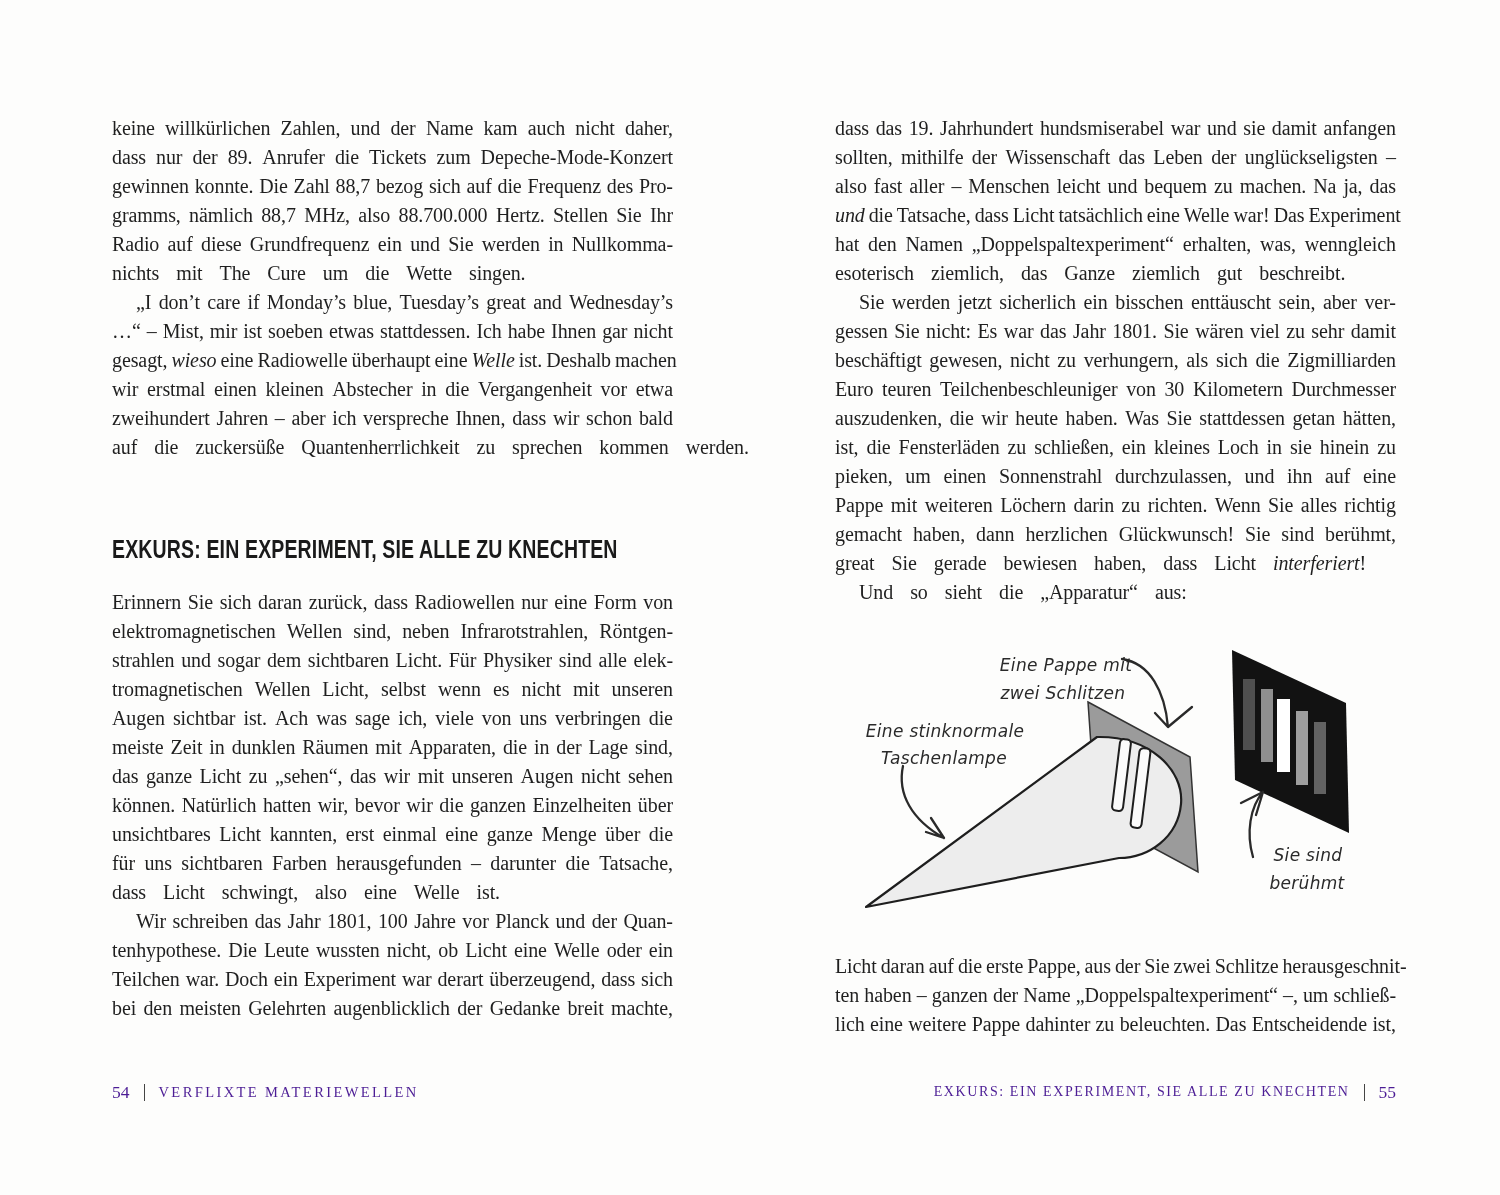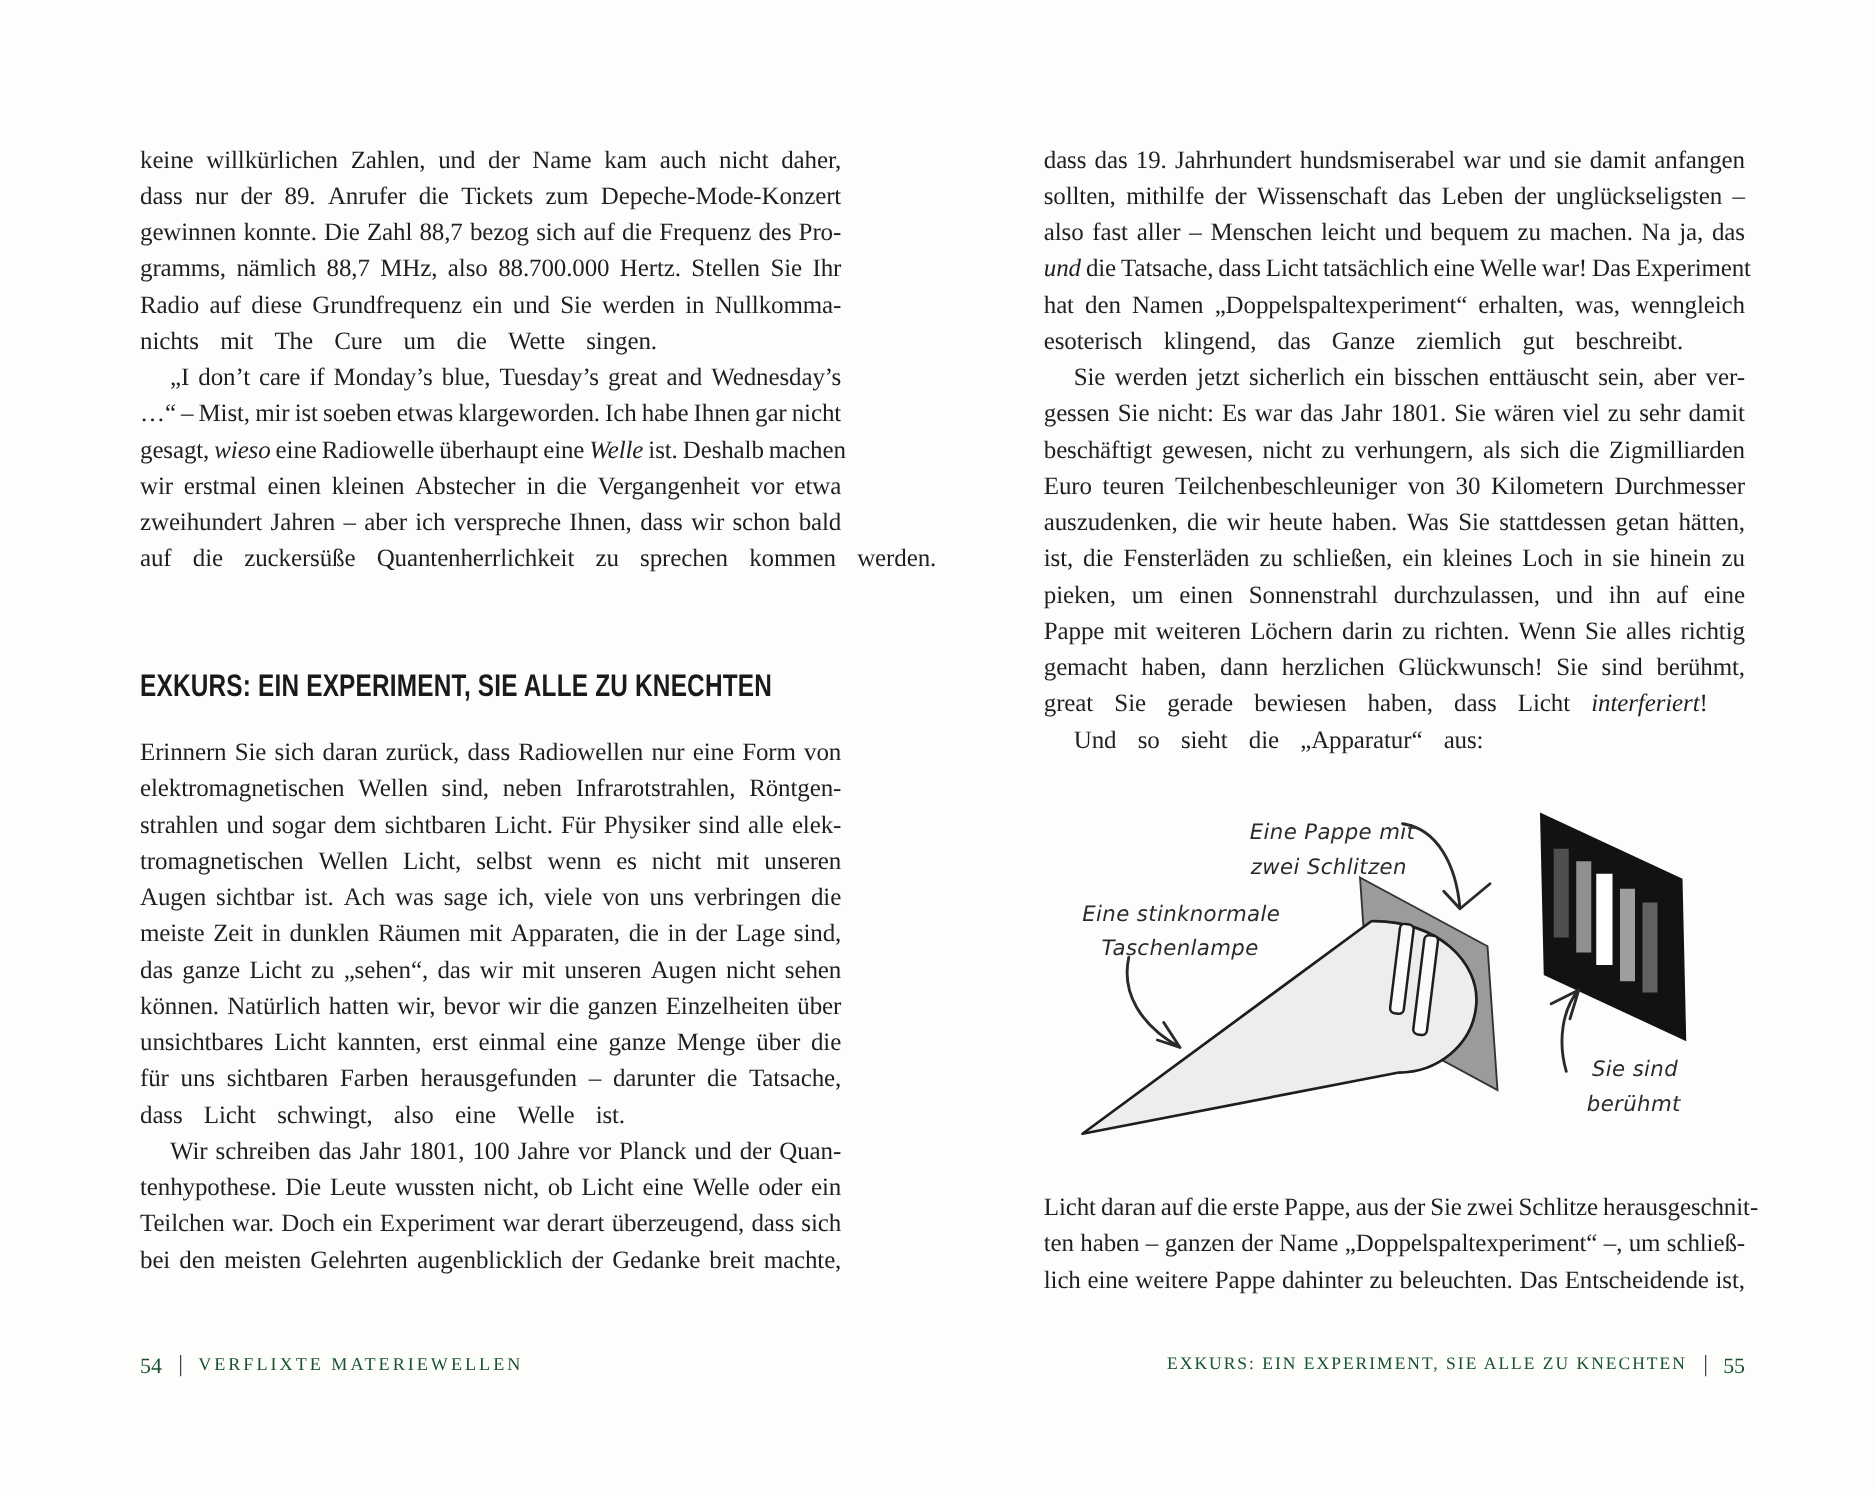--- a/index.html
+++ b/index.html
@@ -30,21 +30,21 @@
   }
   .illustration-spacer{height:345px;}
   .illustration{position:absolute;left:840px;top:618px;}
   .illo-label{
     font-family:"DejaVu Sans", sans-serif;font-style:italic;
     font-size:17px;letter-spacing:0.3px;
   }
   .footer{
     position:absolute;top:1080px;height:24px;
     display:flex;align-items:center;
-    font-family:"Liberation Serif", serif;color:#14532d;
+    font-family:"Liberation Serif", serif;color:#4c1d95;
   }
   .footer.left{left:112px;width:561px;justify-content:flex-start;}
   .footer.right{left:835px;width:561px;justify-content:flex-end;}
   .footer .pagenum{font-size:17.5px;}
   .footer .bar{
     display:inline-block;width:0;height:17px;
     border-left:1.4px solid #444;margin:0 14px;
   }
   .footer .runhead{
     font-size:14.5px;letter-spacing:2.4px;text-transform:uppercase;
@@ -144,21 +144,21 @@
           <span class="word"><span>Wednesday’s</span></span>
         </div>
         <div class="line">
           <span class="word"><span>…“</span></span>
           <span class="word"><span>–</span></span>
           <span class="word"><span>Mist,</span></span>
           <span class="word"><span>mir</span></span>
           <span class="word"><span>ist</span></span>
           <span class="word"><span>soeben</span></span>
           <span class="word"><span>etwas</span></span>
-          <span class="word"><span>klargeworden.</span></span>
+          <span class="word"><span>stattdessen.</span></span>
           <span class="word"><span>Ich</span></span>
           <span class="word"><span>habe</span></span>
           <span class="word"><span>Ihnen</span></span>
           <span class="word"><span>gar</span></span>
           <span class="word"><span>nicht</span></span>
         </div>
         <div class="line">
           <span class="word"><span>gesagt,</span></span>
           <span class="word"><span class="it">wieso</span></span>
           <span class="word"><span>eine</span></span>
@@ -451,21 +451,21 @@
           <span class="word"><span>hat</span></span>
           <span class="word"><span>den</span></span>
           <span class="word"><span>Namen</span></span>
           <span class="word"><span>„Doppelspaltexperiment“</span></span>
           <span class="word"><span>erhalten,</span></span>
           <span class="word"><span>was,</span></span>
           <span class="word"><span>wenngleich</span></span>
         </div>
         <div class="line last">
           <span class="word"><span>esoterisch</span></span>
-          <span class="word"><span>klingend,</span></span>
+          <span class="word"><span>ziemlich,</span></span>
           <span class="word"><span>das</span></span>
           <span class="word"><span>Ganze</span></span>
           <span class="word"><span>ziemlich</span></span>
           <span class="word"><span>gut</span></span>
           <span class="word"><span>beschreibt.</span></span>
         </div>
       </div>
       <div class="para">
         <div class="line indent">
           <span class="word"><span>Sie</span></span>

